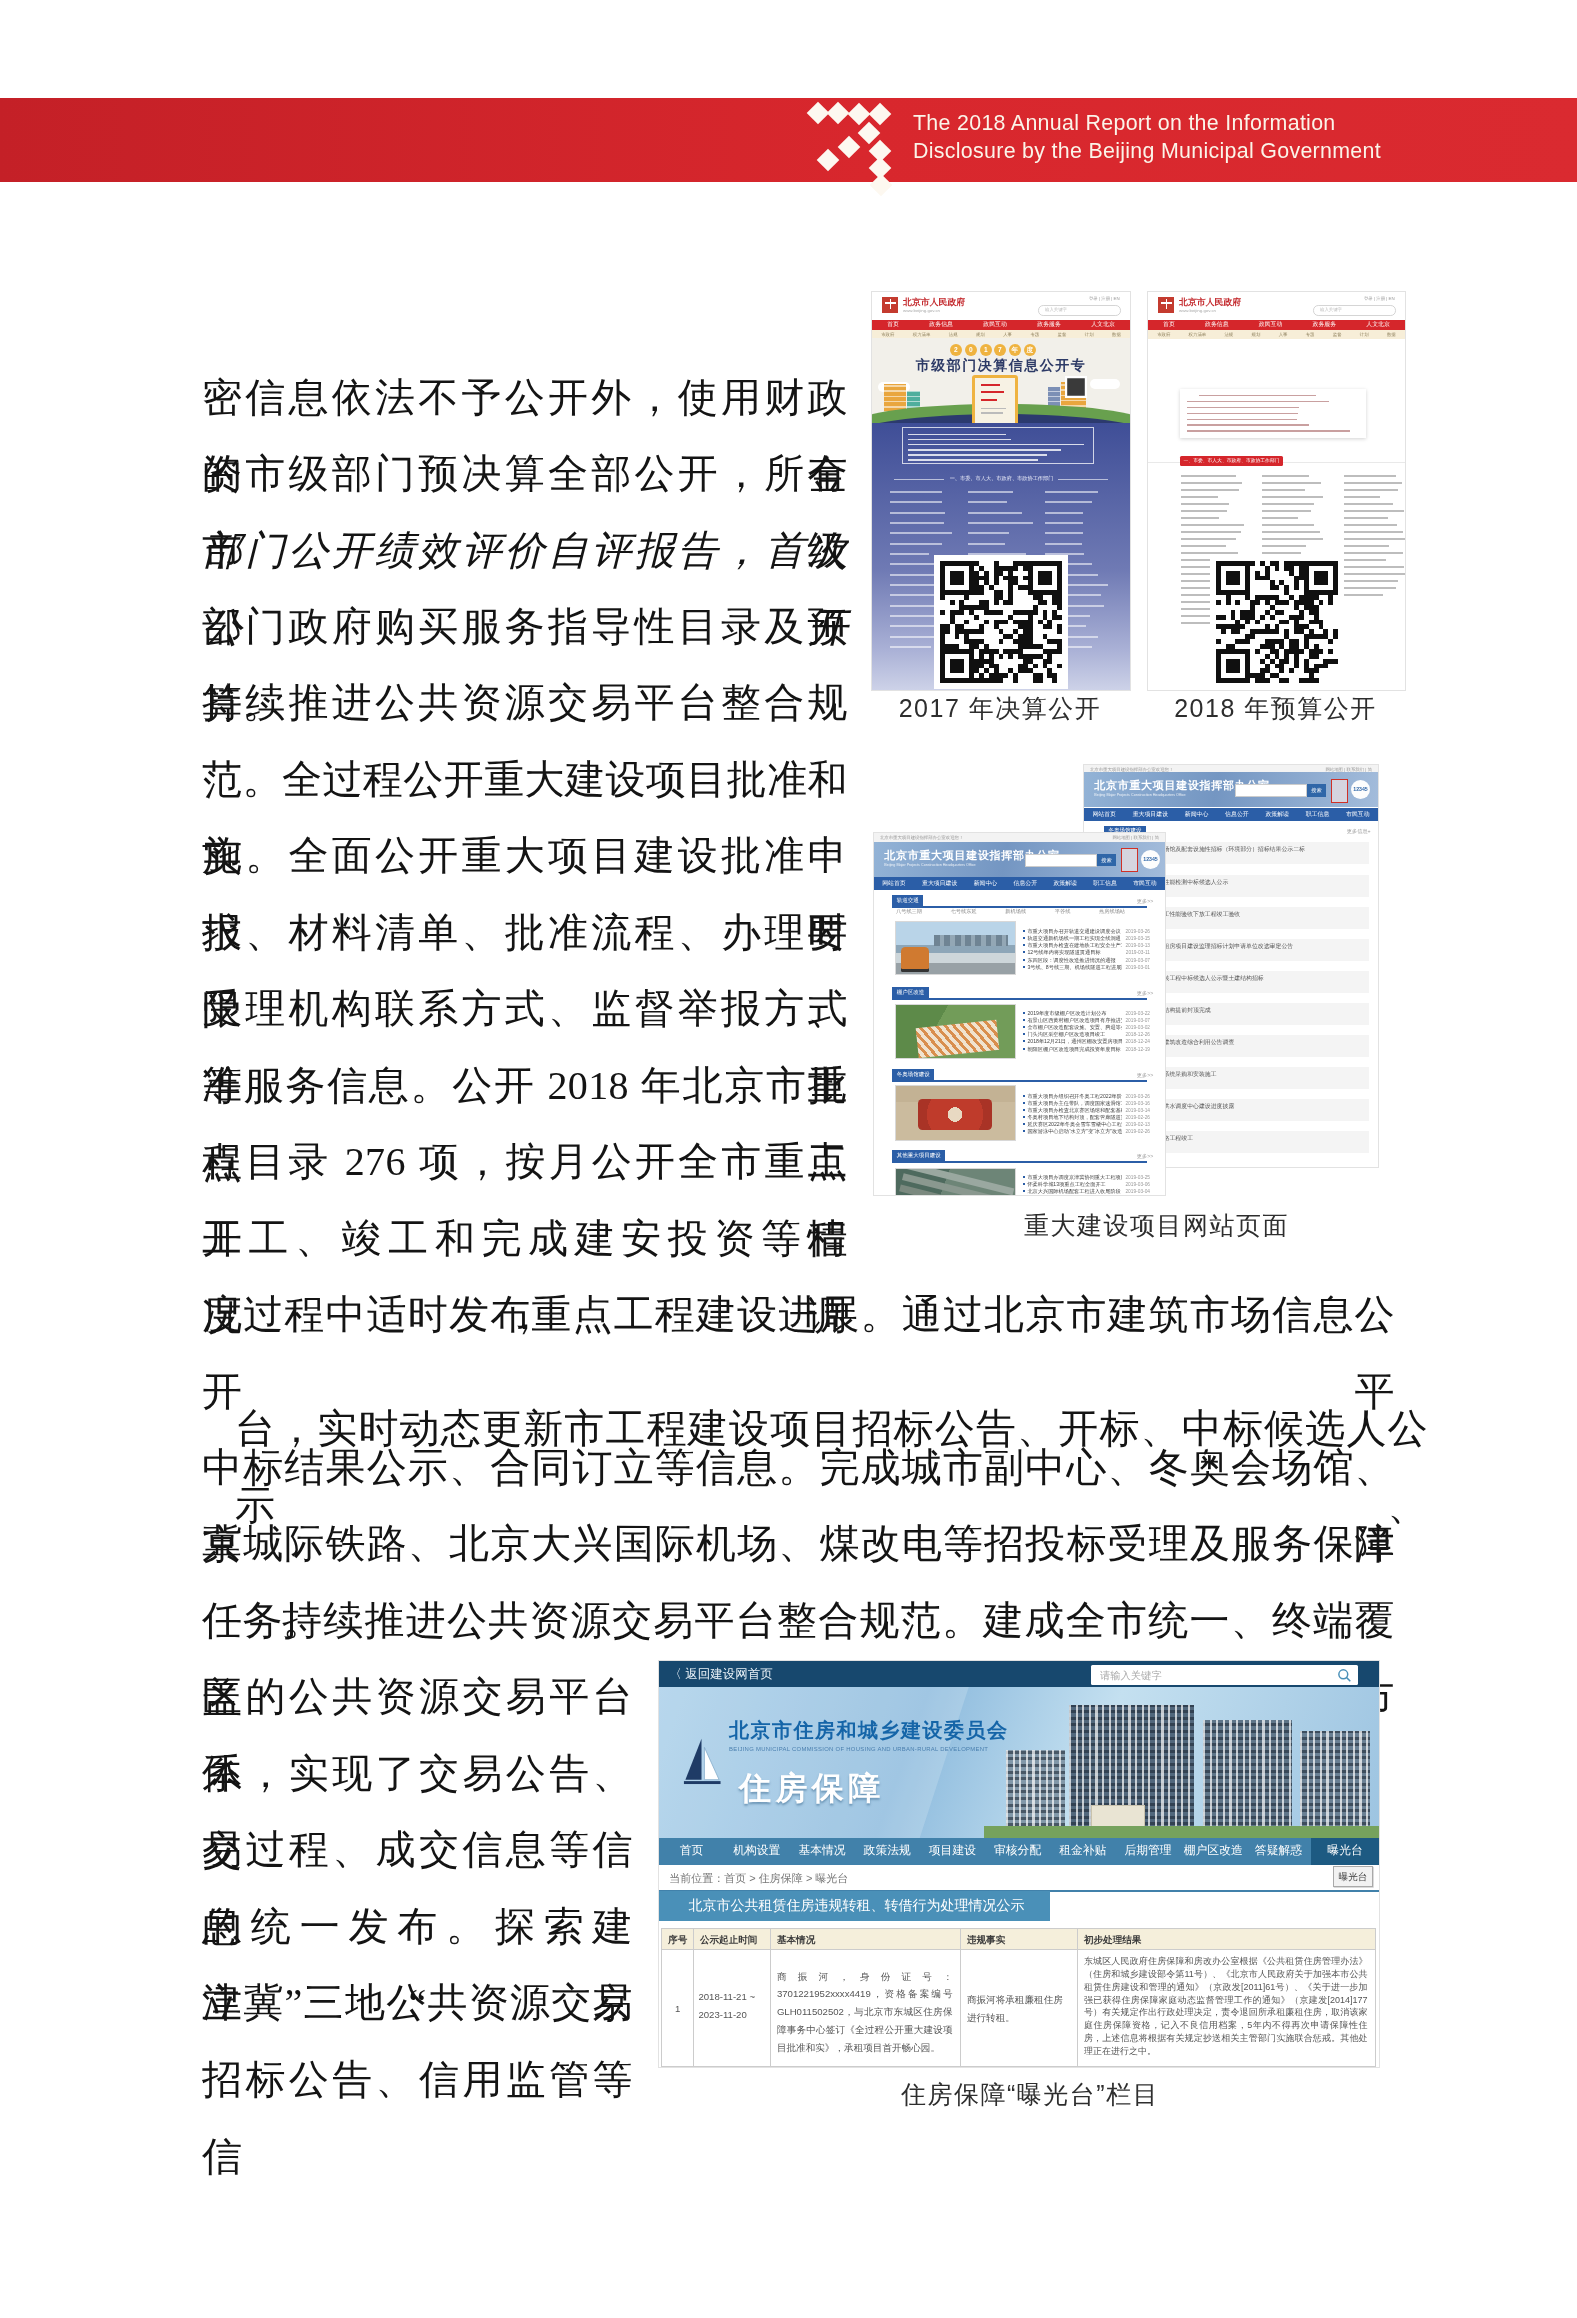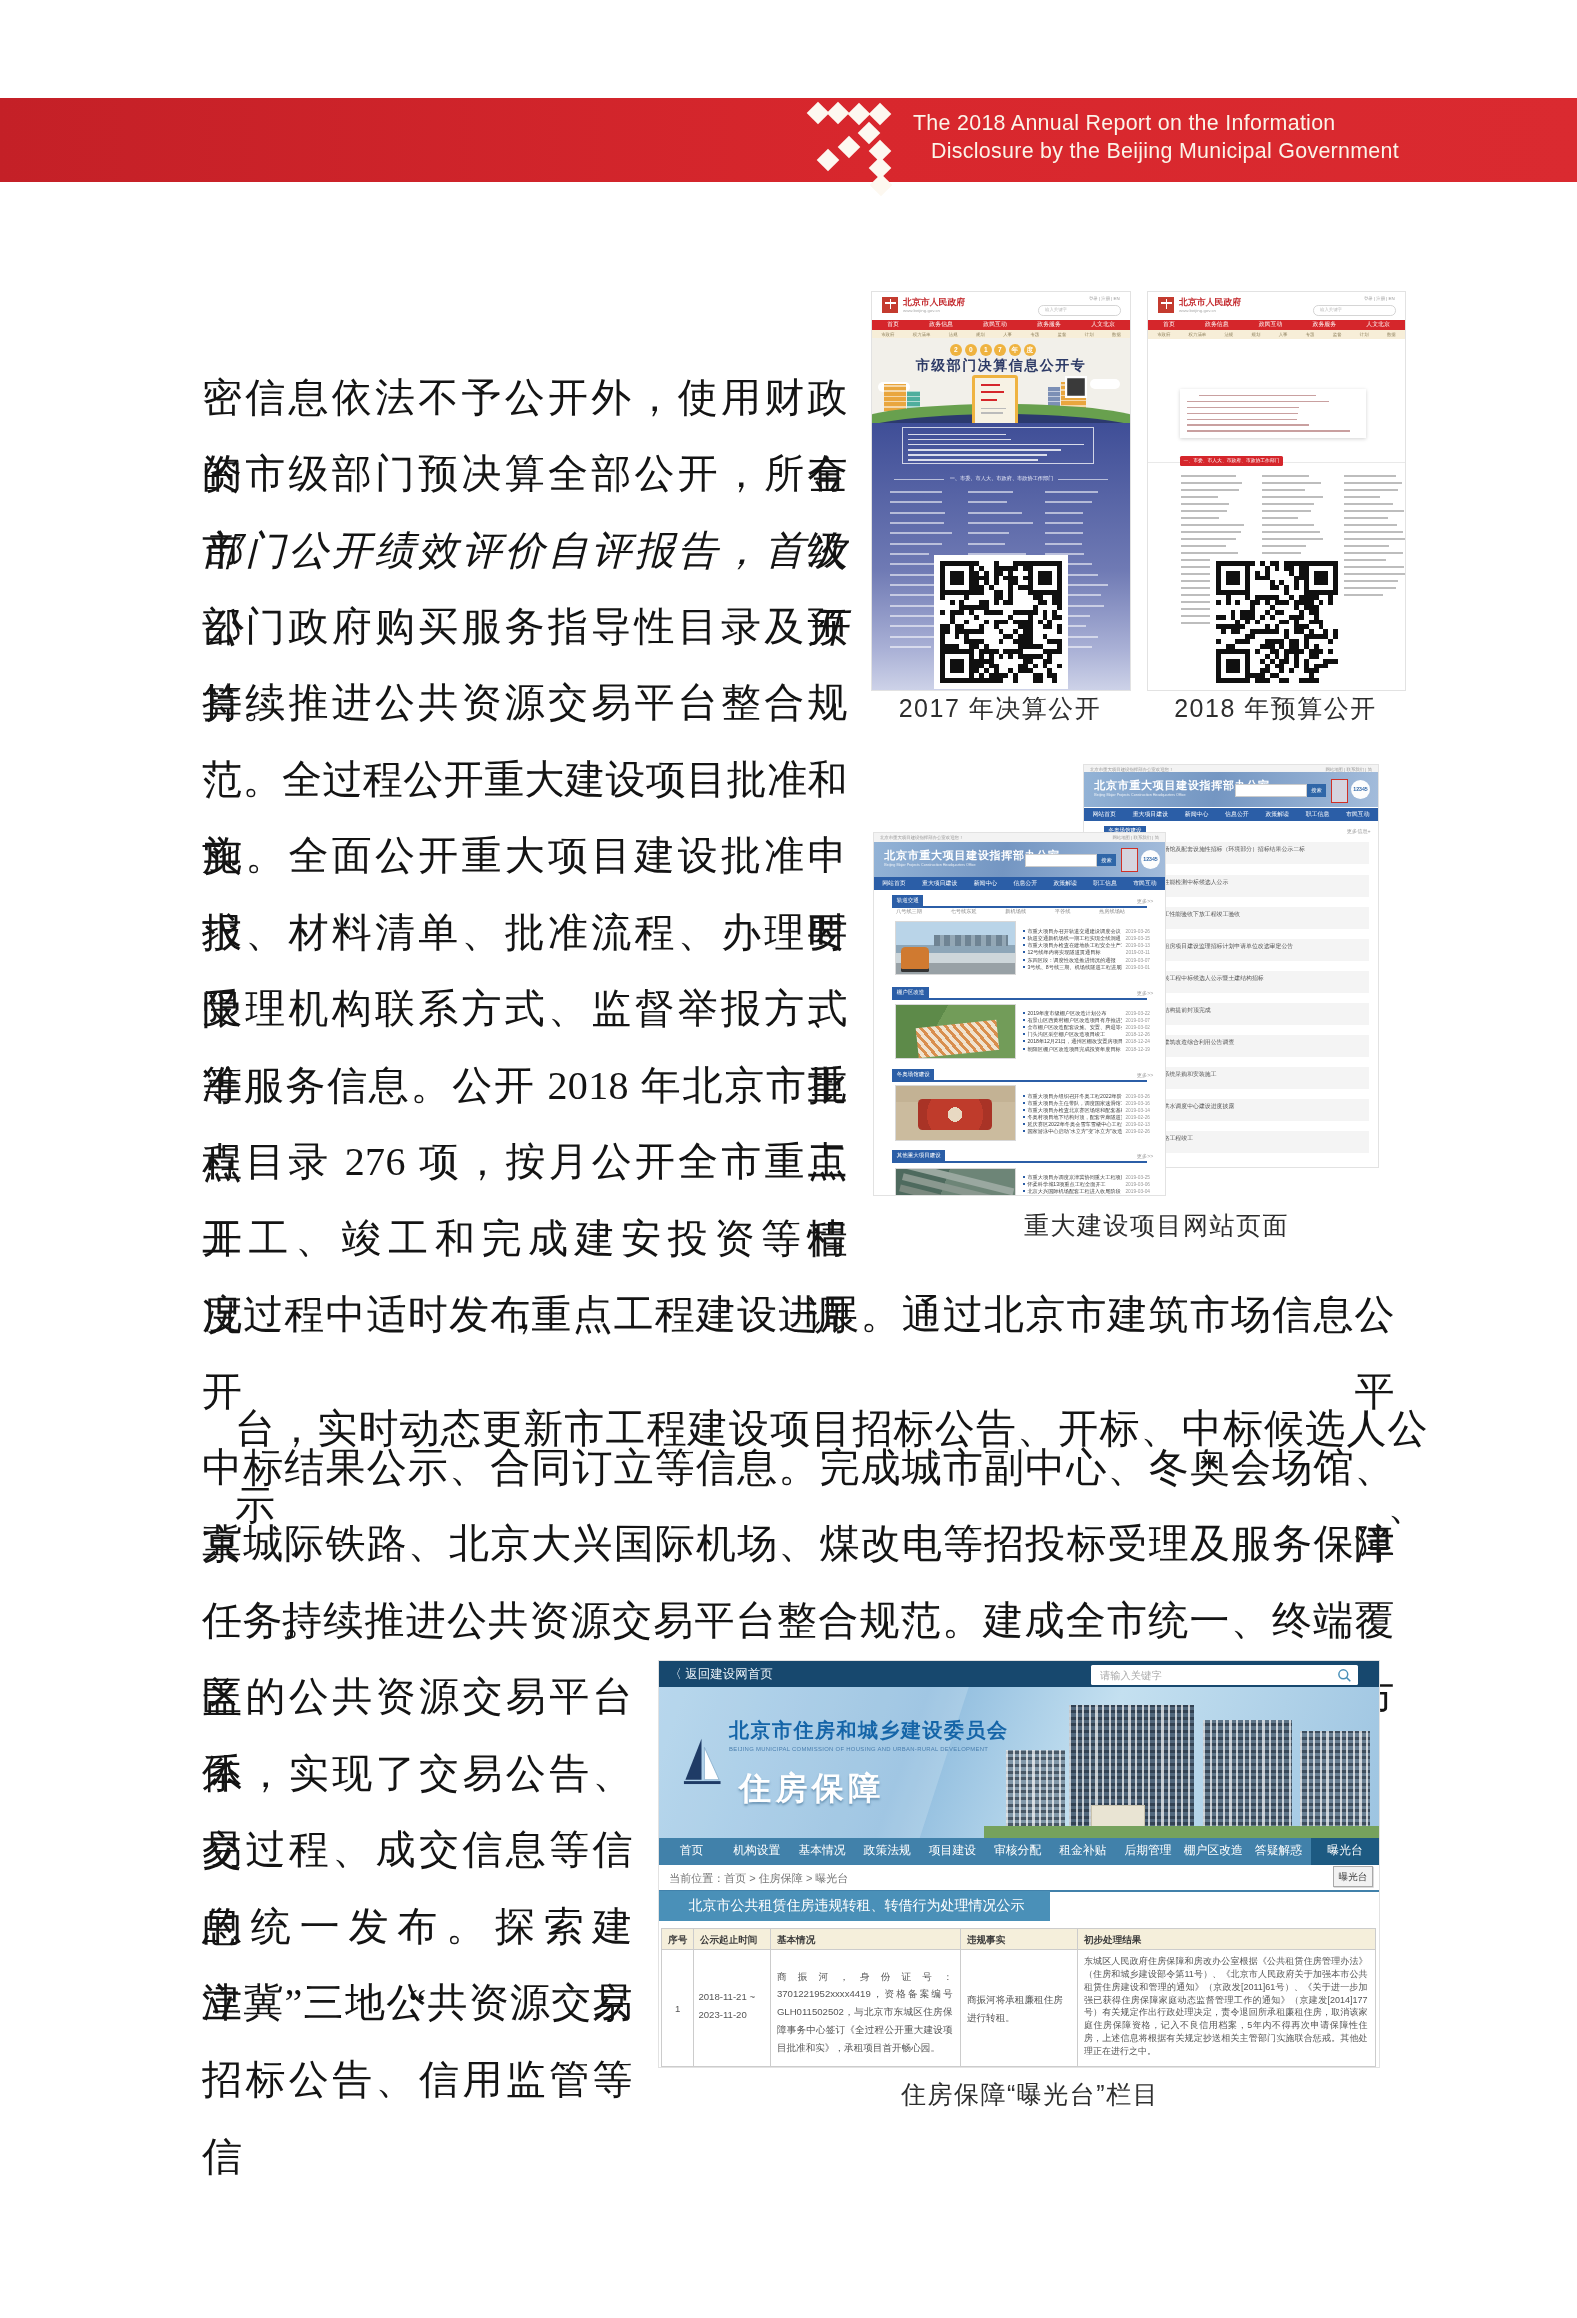--- a/index.html
+++ b/index.html
@@ -84,21 +84,21 @@
       <div class="diamond" style="left: 851px; top: 106px; width: 16px; height: 16px; position: absolute;"></div>
       <div class="diamond" style="left: 872px; top: 106px; width: 16px; height: 16px; position: absolute;"></div>
       <div class="diamond" style="left: 861px; top: 125px; width: 16px; height: 16px; position: absolute;"></div>
       <div class="diamond" style="left: 841px; top: 139px; width: 16px; height: 16px; position: absolute;"></div>
       <div class="diamond" style="left: 820px; top: 152px; width: 16px; height: 16px; position: absolute;"></div>
       <div class="diamond" style="left: 872px; top: 143px; width: 16px; height: 16px; position: absolute;"></div>
       <div class="diamond" style="left: 872px; top: 160px; width: 16px; height: 16px; position: absolute;"></div>
       <div class="diamond" style="left: 873px; top: 177px; width: 16px; height: 16px; position: absolute;"></div>
     </div>
   <div class="band-text" style="left:913px;top:109px;">The 2018 Annual Report on the Information</div>
-  <div class="band-text" style="left:913px;top:137px;margin-left:18px;">Disclosure by the Beijing Municipal Government</div>
+  <div class="band-text" style="left:913px;top:137px;">Disclosure by the Beijing Municipal Government</div>
 
   <div id="body-text">
       <div class="bline narrow j" style="top: 359px;">密信息依法不予公开外，使用财政资金</div>
       <div class="bline narrow j" style="top: 435px;">的市级部门预决算全部公开，所有市级</div>
       <div class="bline narrow j" style="top: 512px; font-style: italic;">部门公开绩效评价自评报告，首次公开</div>
       <div class="bline narrow" style="top: 588px;">部门政府购买服务指导性目录及预算。</div>
       <div class="bline narrow" style="top: 664px;">持续推进公共资源交易平台整合规范。</div>
       <div class="bline narrow j ind" style="top: 741px;">全过程公开重大建设项目批准和实</div>
       <div class="bline narrow j" style="top: 817px;">施。全面公开重大项目建设批准申报要</div>
       <div class="bline narrow j" style="top: 894px;">求、材料清单、批准流程、办理时限、</div>

